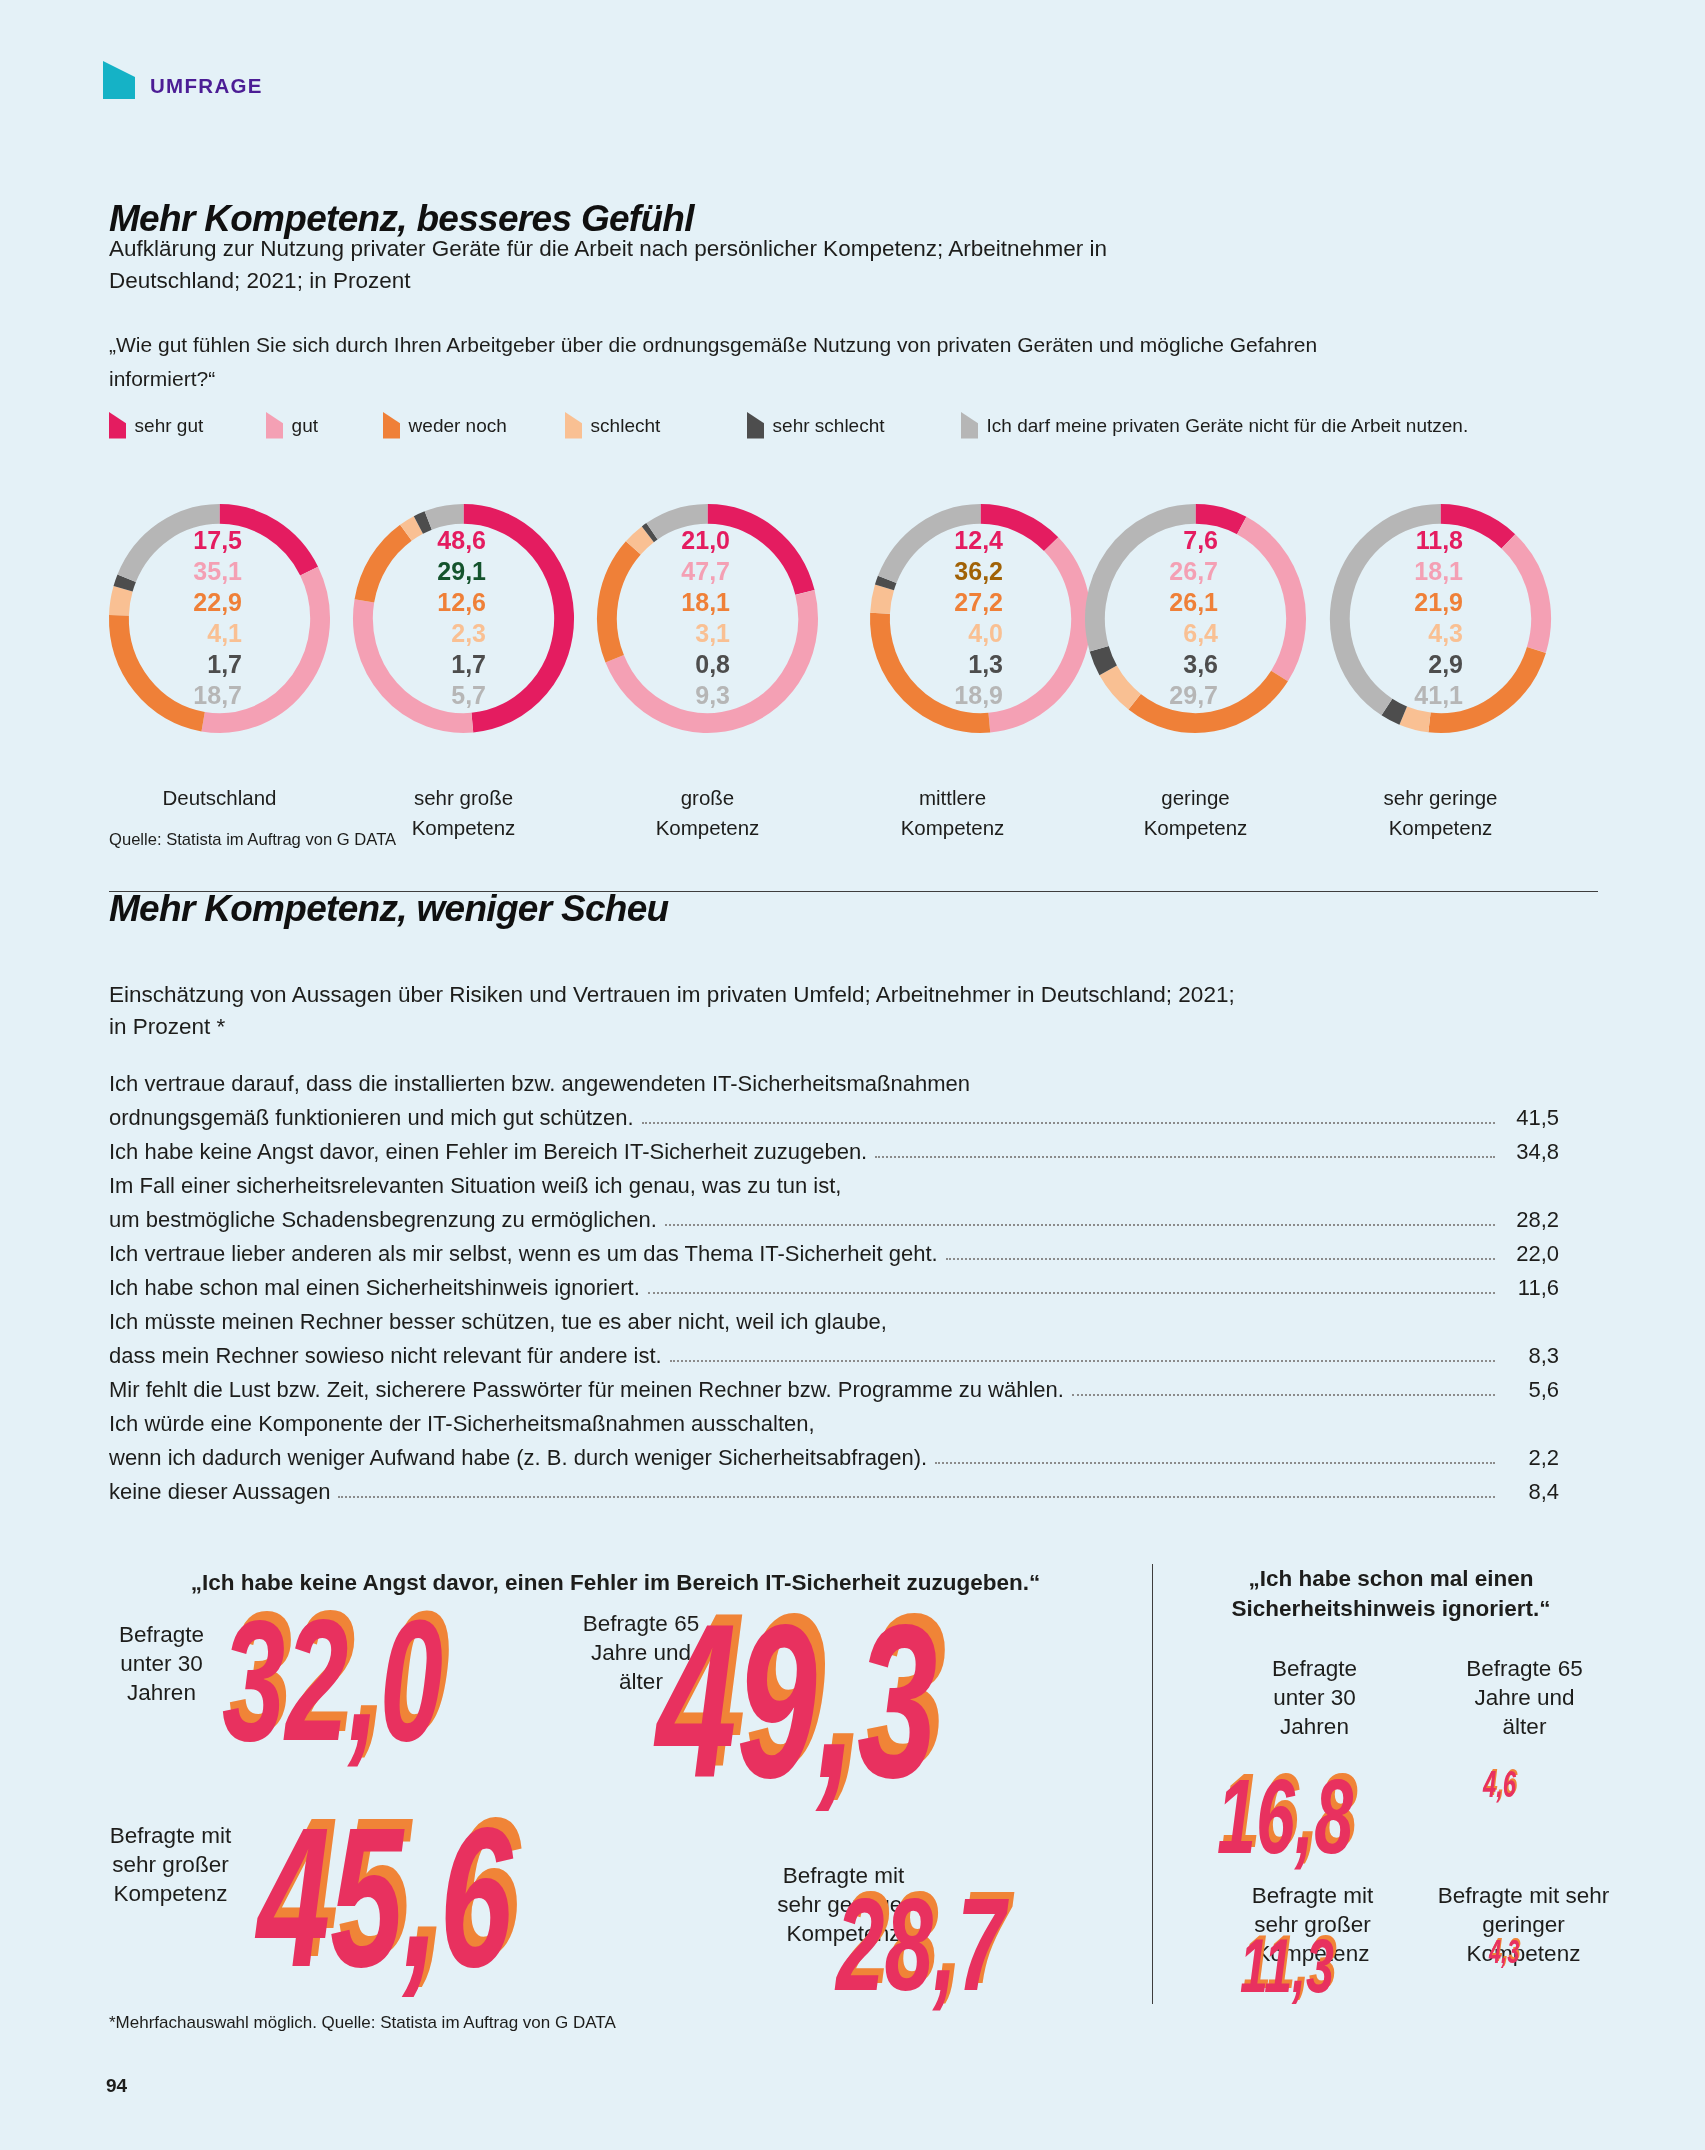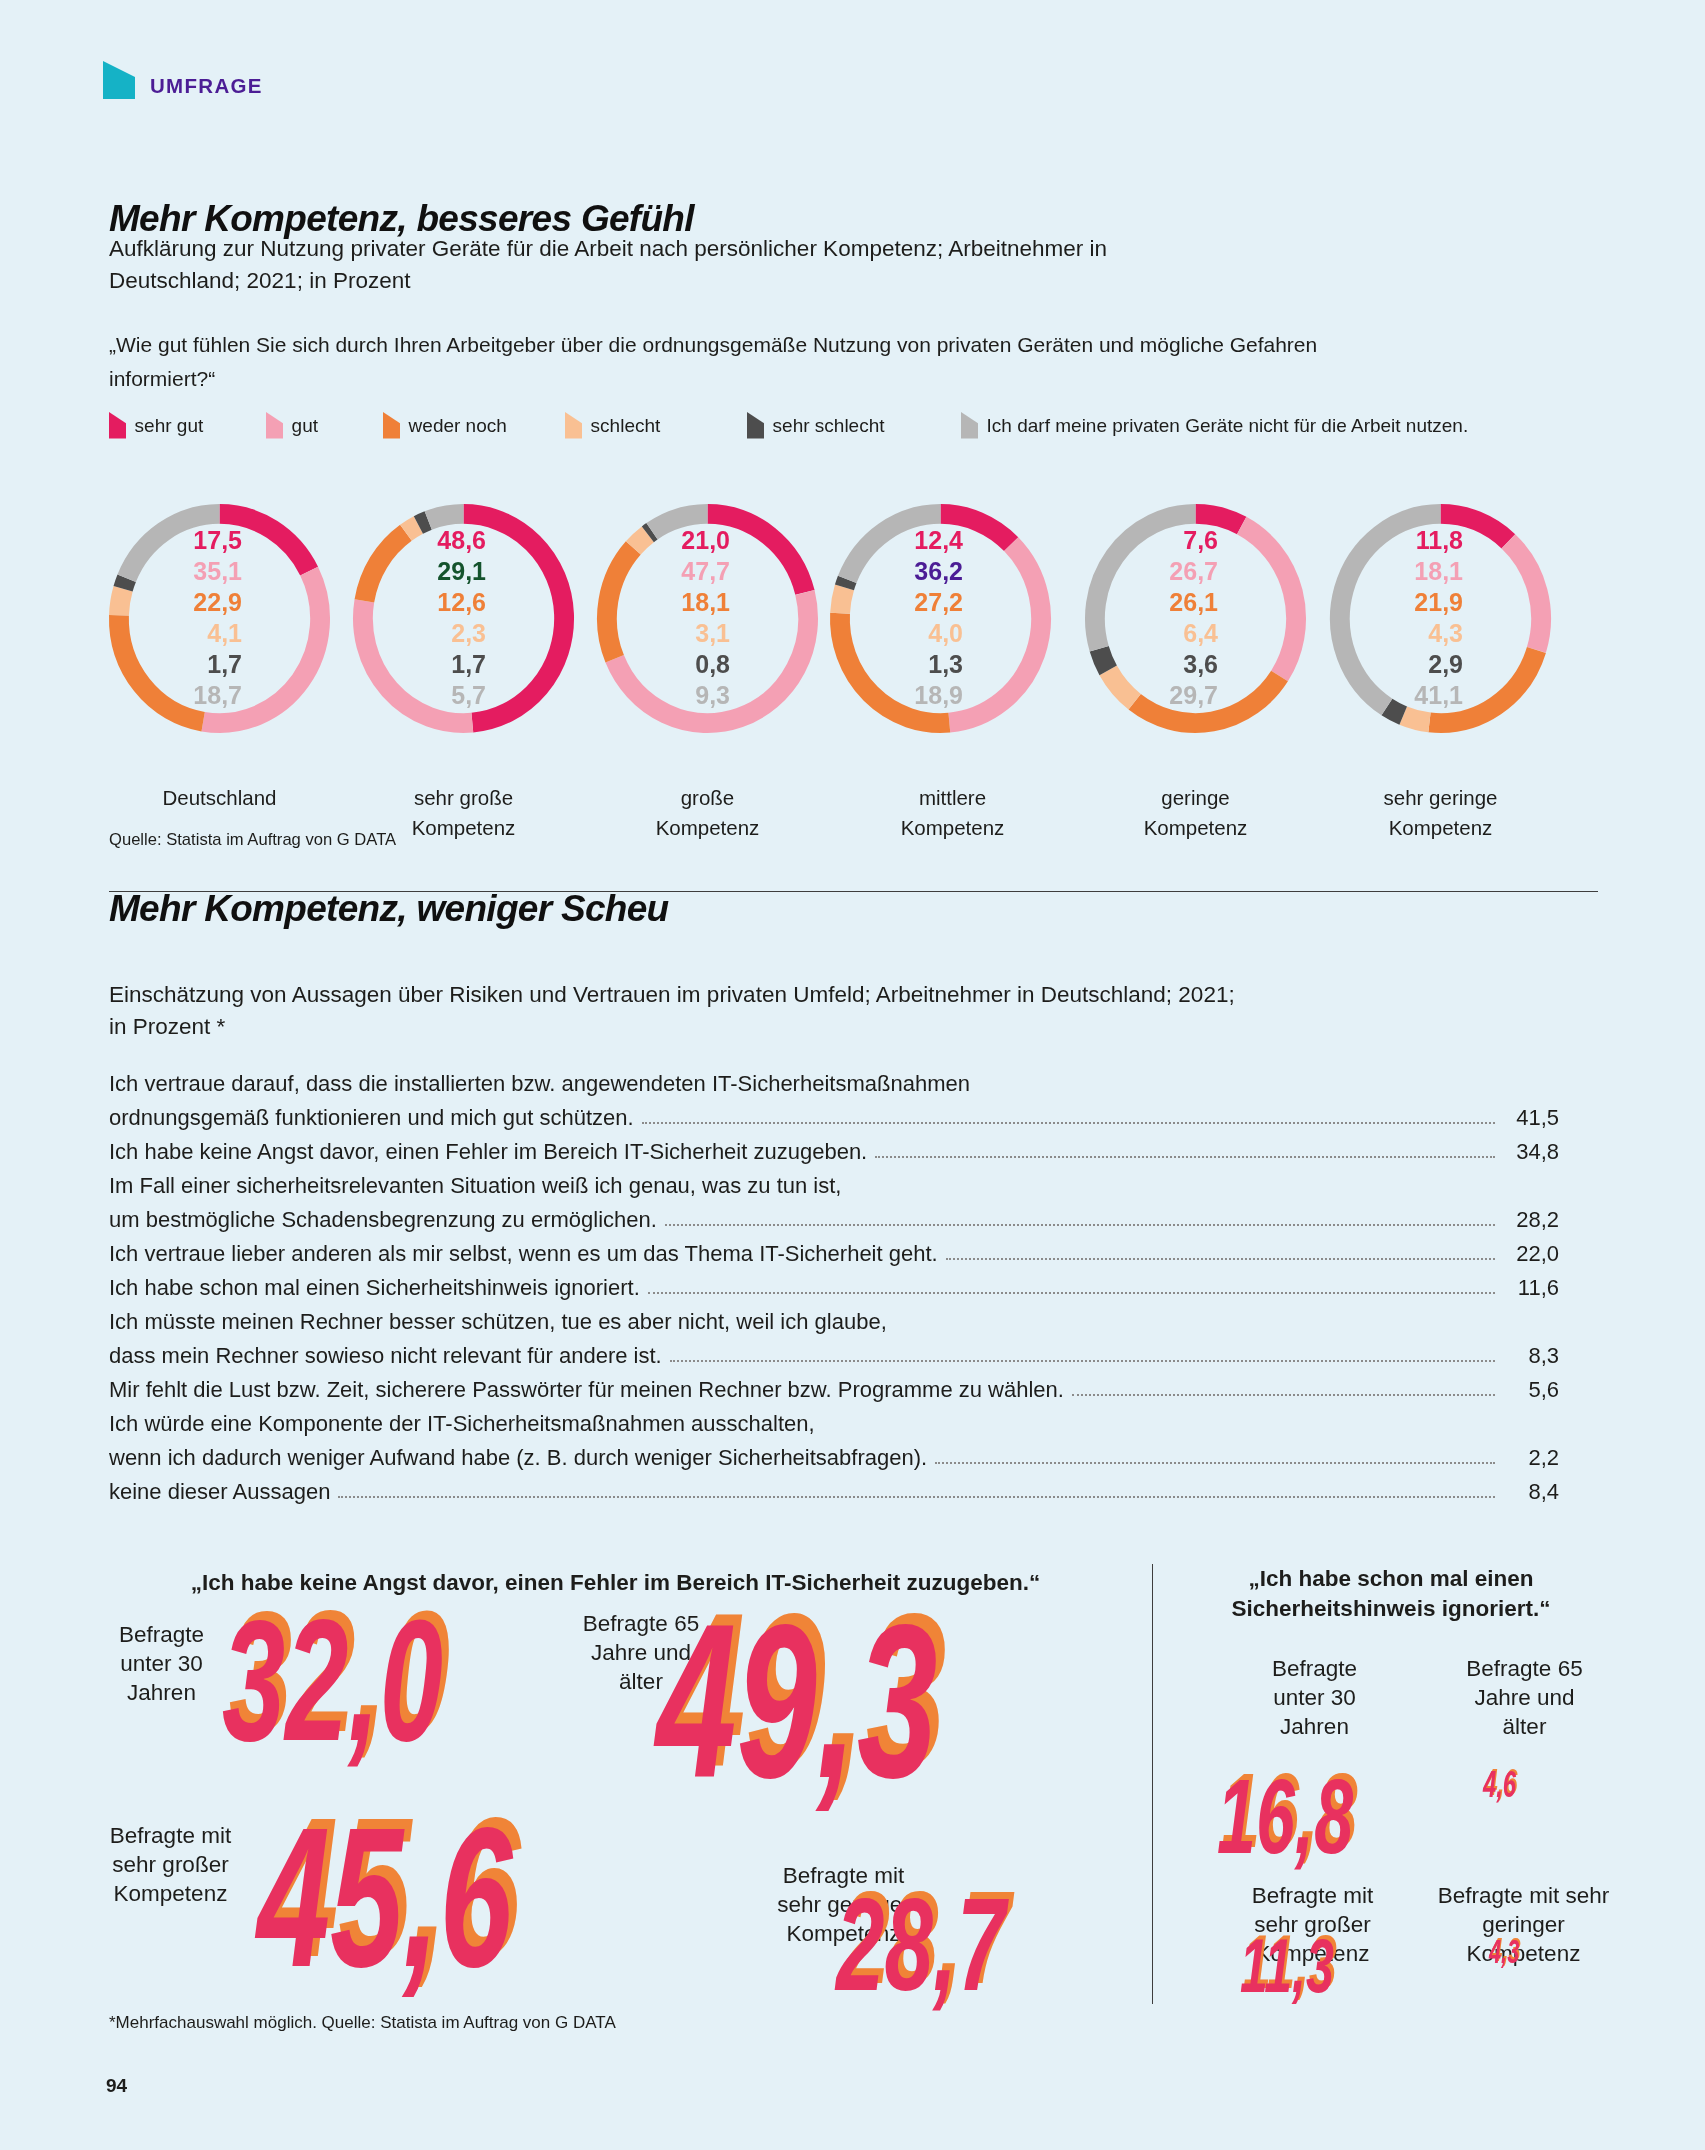--- a/index.html
+++ b/index.html
@@ -143,30 +143,30 @@
           <path d="M 86.15 44.22 A 152 158 0 0 1 169.98 18.00" fill="none" stroke="#b6b6b6" stroke-width="30"></path>
         </svg><div class="dvals">
           <span style="display: block; color: rgb(228, 28, 96);">21,0</span>
           <span style="display: block; color: rgb(244, 160, 180);">47,7</span>
           <span style="display: block; color: rgb(239, 128, 56);">18,1</span>
           <span style="display: block; color: rgb(249, 192, 147);">3,1</span>
           <span style="display: block; color: rgb(77, 77, 77);">0,8</span>
           <span style="display: block; color: rgb(182, 182, 182);">9,3</span>
         </div></div>
       <div class="abs dlabel" style="left: 595px;">große<br>Kompetenz</div>
-      <div class="abs donut" style="left: 828px; text-decoration: underline;"><svg viewBox="0 0 340 352" width="225" height="233">
+      <div class="abs donut" style="left: 868px; text-decoration: underline;"><svg viewBox="0 0 340 352" width="225" height="233">
           <path d="M 170.00 18.00 A 152 158 0 0 1 276.79 63.57" fill="none" stroke="#e41c60" stroke-width="30"></path>
           <path d="M 276.80 63.58 A 152 158 0 0 1 183.37 333.39" fill="none" stroke="#f4a0b4" stroke-width="30"></path>
           <path d="M 183.35 333.39 A 152 158 0 0 1 18.19 168.08" fill="none" stroke="#ef8038" stroke-width="30"></path>
           <path d="M 18.19 168.06 A 152 158 0 0 1 24.86 129.08" fill="none" stroke="#f9c093" stroke-width="30"></path>
           <path d="M 24.86 129.07 A 152 158 0 0 1 29.02 116.93" fill="none" stroke="#4d4d4d" stroke-width="30"></path>
           <path d="M 29.03 116.91 A 152 158 0 0 1 169.98 18.00" fill="none" stroke="#b6b6b6" stroke-width="30"></path>
         </svg><div class="dvals">
           <span style="display: block; color: rgb(228, 28, 96);">12,4</span>
-          <span style="display: block; color: #4c1d95;">36,2</span>
+          <span style="display: block; color: #a16207;">36,2</span>
           <span style="display: block; color: rgb(239, 128, 56);">27,2</span>
           <span style="display: block; color: rgb(249, 192, 147);">4,0</span>
           <span style="display: block; color: rgb(77, 77, 77);">1,3</span>
           <span style="display: block; color: rgb(182, 182, 182);">18,9</span>
         </div></div>
       <div class="abs dlabel" style="left: 840px;">mittlere<br>Kompetenz</div>
       <div class="abs donut" style="left: 1083px;"><svg viewBox="0 0 340 352" width="225" height="233">
           <path d="M 170.00 18.00 A 152 158 0 0 1 239.78 35.63" fill="none" stroke="#e41c60" stroke-width="30"></path>
           <path d="M 239.79 35.64 A 152 158 0 0 1 296.97 262.86" fill="none" stroke="#f4a0b4" stroke-width="30"></path>
           <path d="M 296.96 262.88 A 152 158 0 0 1 78.06 301.82" fill="none" stroke="#ef8038" stroke-width="30"></path>

